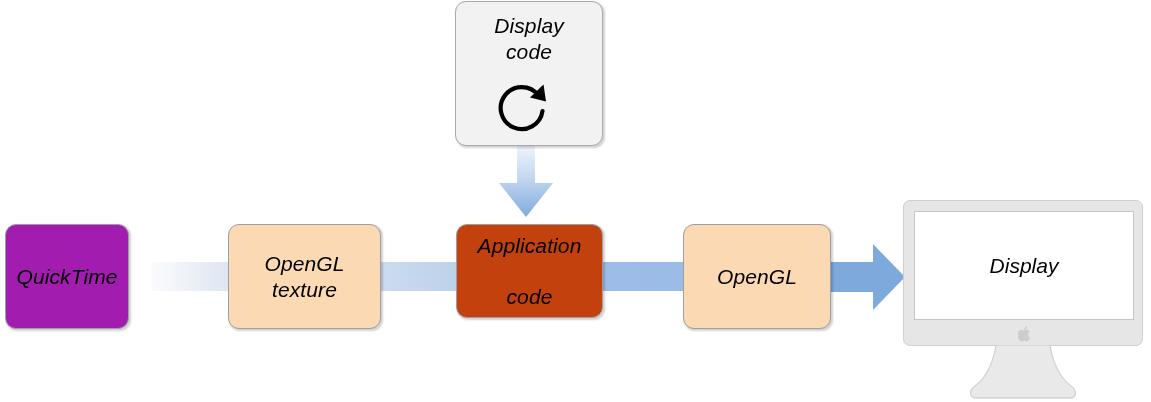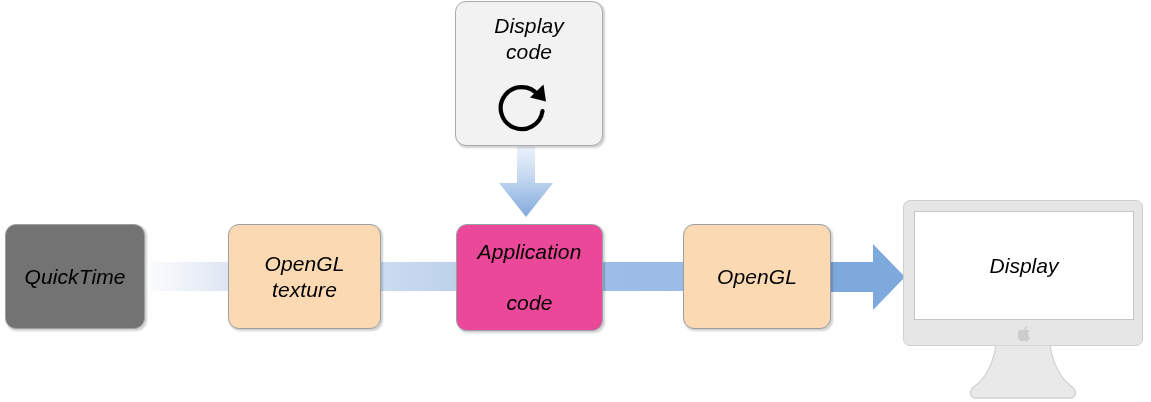--- a/index.html
+++ b/index.html
@@ -33,31 +33,31 @@
     color: #000000;
     font-size: 21px;
     line-height: 1.22;
     letter-spacing: 0.1px;
     box-shadow: 1.5px 1.5px 2px rgba(0,0,0,0.18);
     z-index: 6;
   }
   .node .label { display: block; width: 100%; padding: 0 6px; }
 
   .node-quicktime {
-    left: 5px;  top: 224px;  width: 140px; height: 105px;
-    background: #737373;
+    left: 5px;  top: 224px;  width: 124px; height: 105px;
+    background: #a21caf;
     text-align: center;
   }
   .node-gltexture {
     left: 228px; top: 224px; width: 153px; height: 105px;
     background: #fbd9b3;
   }
   .node-apprender {
-    left: 456px; top: 224px; width: 147px; height: 107px;
-    background: #ec4899;
+    left: 456px; top: 224px; width: 147px; height: 94px;
+    background: #c2410c;
   }
   .node-glprocessing {
     left: 683px; top: 224px; width: 148px; height: 105px;
     background: #fbd9b3;
   }
 
   
   .node-displaylink {
     left: 455px; top: 1px; width: 148px; height: 145px;
     background: #f2f2f2;

